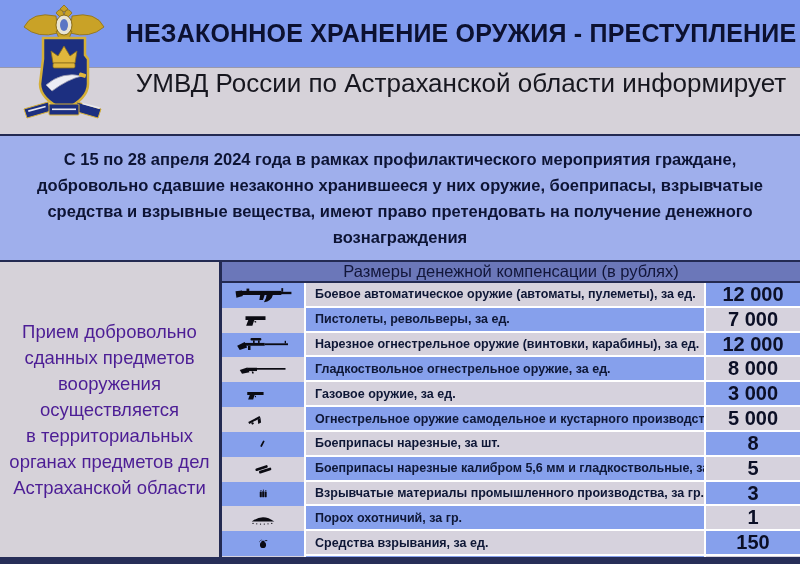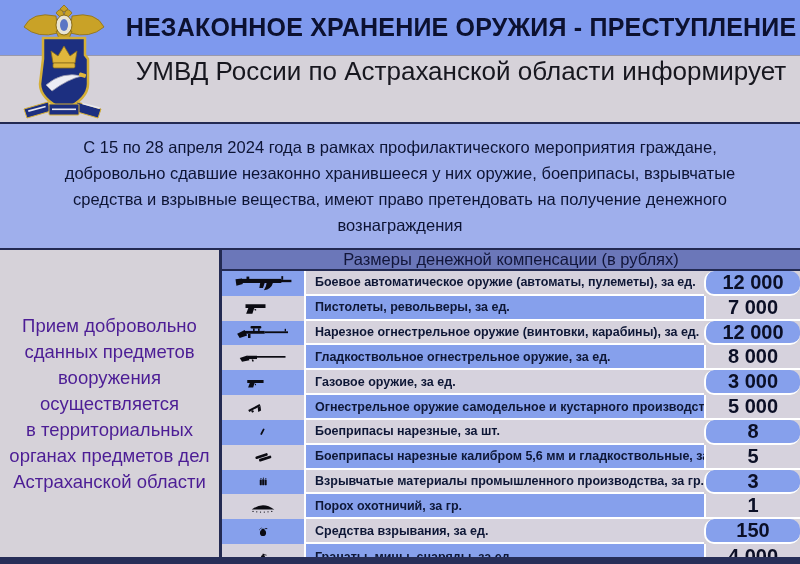--- a/index.html
+++ b/index.html
@@ -8,39 +8,39 @@
     --dark-navy:#232A52; --text-dark:#0E1736;
   }
   html,body{margin:0;padding:0;background:#888;}
   .poster{
     position:relative; width:800px; height:564px; overflow:hidden;
     display:flex; flex-direction:column;
     font-family:"Liberation Sans", sans-serif; background:var(--band-bg);
   }
   
   .title-bar{
-    height:55px; background:var(--title-bar-bg); box-sizing:border-box;
+    height:67px; background:var(--title-bar-bg); box-sizing:border-box;
     display:flex; align-items:center; justify-content:center; padding-left:122px;
   }
   .title-bar .title{ font-size:25px; font-weight:bold; color:#0C1130; letter-spacing:.2px; }
   
   .subtitle-bar{
     height:67px; background:var(--band-bg); box-sizing:border-box;
     border-top:1px solid rgba(40,50,90,.35);
     display:flex; align-items:flex-start; justify-content:center; padding-left:122px;
   }
   .subtitle-bar .subtitle{ font-size:26px; color:#17171F; }
   
   .emblem{ position:absolute; left:16px; top:3px; width:96px; height:118px; z-index:5; }
   
   .notice{
     height:128px; box-sizing:border-box; background:var(--notice-bg);
     border-top:2px solid var(--dark-navy); border-bottom:2px solid var(--dark-navy);
     display:flex; flex-direction:column; align-items:center; justify-content:center;
-    text-align:center; color:#0D1434; font-weight:400; font-size:16.5px; line-height:26px;
+    text-align:center; color:#0D1434; font-weight:700; font-size:16.5px; line-height:26px;
   }
   
   .lower{ flex:1; display:flex; min-height:0; }
   .sidebar{
     width:222px; background:var(--band-bg); border-right:3px solid var(--dark-navy);
     box-sizing:border-box; display:flex; align-items:center; justify-content:center;
     text-align:center; color:#4c1d95; font-size:18.5px; line-height:26px;
   }
   .table-area{ flex:1; display:flex; flex-direction:column; min-width:0; }
   .table-header{
@@ -61,21 +61,21 @@
   }
   .cell-value{
     width:96px; border-left:2px solid #fff; box-sizing:border-box;
     display:flex; align-items:center; justify-content:center;
     font-weight:bold; font-size:20px; color:#0B0F26;
   }
   .row:not(:last-child) .cell-label,
   .row:not(:last-child) .cell-value{ border-bottom:2px solid #fff; }
   .row.odd  .cell-icon{ background:var(--row-blue); }
   .row.odd  .cell-label{ background:var(--row-lavender); }
-  .row.odd  .cell-value{ background:var(--row-blue);border-radius:10px; }
+  .row.odd  .cell-value{ background:var(--row-blue); }
   .row.even .cell-icon{ background:var(--row-lavender); }
   .row.even .cell-label{ background:var(--row-blue); }
   .row.even .cell-value{ background:var(--row-lavender); }
   .bottom-strip{ height:7px; background:#272E58; }
 </style>
 </head>
 <body>
 
 <div class="poster">
 

